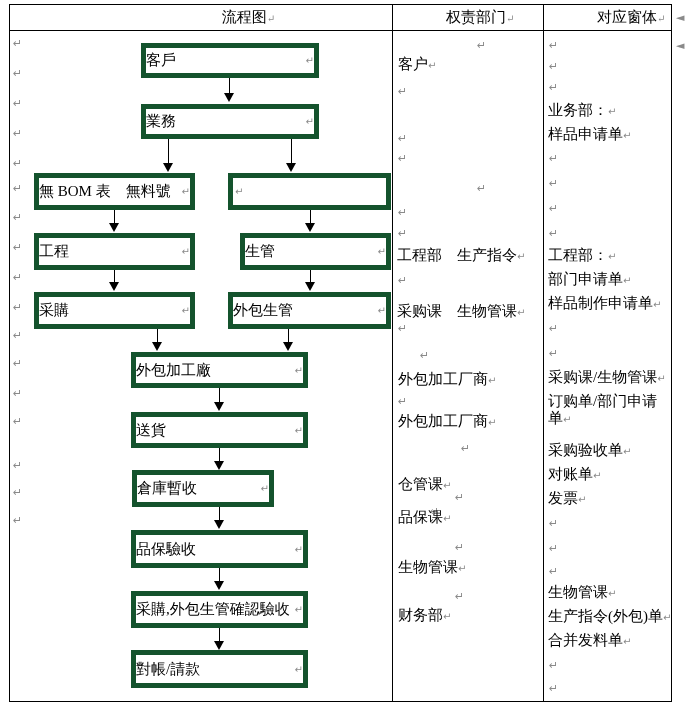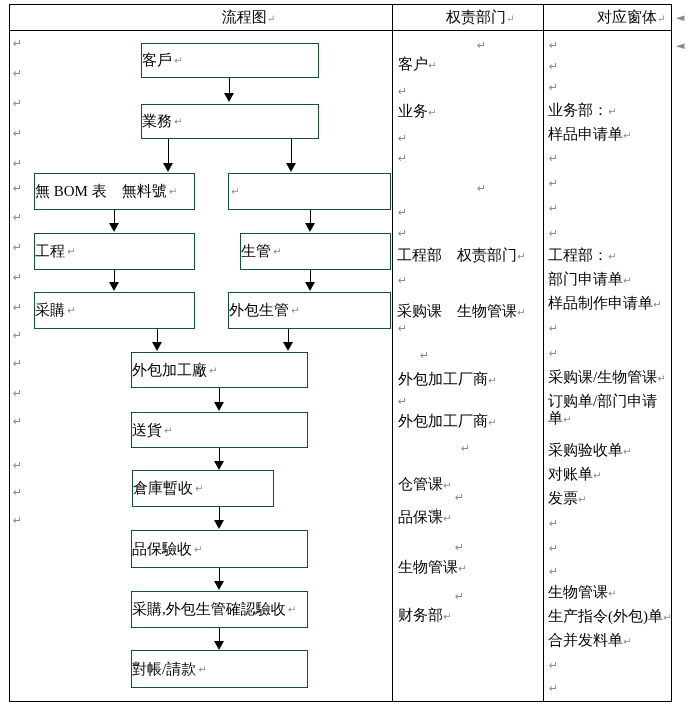--- a/index.html
+++ b/index.html
@@ -68,26 +68,26 @@
     font-size: 11px;
     line-height: 11px;
     color: #8a8a8a;
     font-family: "DejaVu Sans", sans-serif;
     user-select: none;
   }
 
   
   .node {
     position: absolute;
-    border: 1px solid #14532d;
+    border: 5px solid #14532d;
     box-sizing: border-box;
     background: #ffffff;
     display: flex;
     align-items: center;
-    justify-content: flex-start;
+    justify-content: space-between;
     font-size: 15px;
     white-space: nowrap;
   }
   .node .lbl { display: inline-block; }
   .node .pm {
     font-size: 10px;
     color: #8a8a8a;
     margin-left: 2px;
     font-family: "DejaVu Sans", sans-serif;
   }
@@ -270,31 +270,28 @@
   <div class="node" style="left:131px; top:650px; width:177px; height:38px;">
     <span class="lbl">對帳/請款</span>
       <span class="pm">↵</span>
   </div>
 
   <div class="pilcrow" style="left:477px; top:40px;">↵</div>
   <div class="celltext ctr" style="left:398px; top:56px; width:140px;">
     <span>客户</span><span class="pm">↵</span>
   </div>
   <div class="pilcrow" style="left:398px; top:86px;">↵</div>
-  <div class="celltext ctr" style="left:398px; top:103px; width:140px;">
-    <span>业务</span><span class="pm">↵</span>
-  </div>
   <div class="pilcrow" style="left:398px; top:133px;">↵</div>
   <div class="pilcrow" style="left:398px; top:153px;">↵</div>
   <div class="pilcrow" style="left:477px; top:183px;">↵</div>
   <div class="pilcrow" style="left:398px; top:207px;">↵</div>
   <div class="pilcrow" style="left:398px; top:228px;">↵</div>
 
   <div class="celltext" style="left:397px; top:247px;">
-    <span>工程部　权责部门</span><span class="pm">↵</span>
+    <span>工程部　生产指令</span><span class="pm">↵</span>
   </div>
   <div class="pilcrow" style="left:398px; top:275px;">↵</div>
   <div class="celltext" style="left:397px; top:303px;">
     <span>采购课　生物管课</span><span class="pm">↵</span>
   </div>
   <div class="pilcrow" style="left:398px; top:323px;">↵</div>
   <div class="pilcrow" style="left:420px; top:350px;">↵</div>
 
   <div class="celltext ctr" style="left:398px; top:371px; width:140px;">
     <span>外包加工厂商</span><span class="pm">↵</span>

